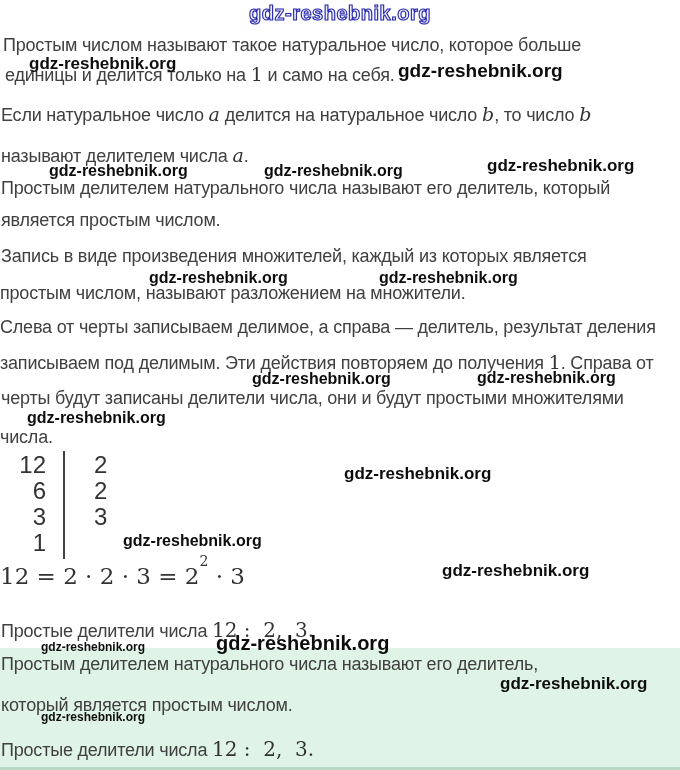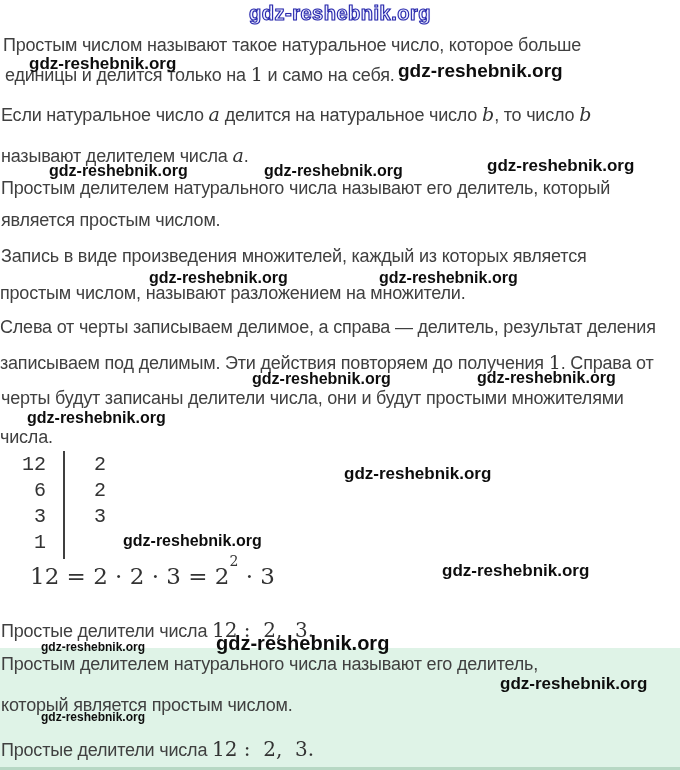--- a/index.html
+++ b/index.html
@@ -25,30 +25,29 @@
     position:absolute; font-family:"Liberation Sans",sans-serif; font-weight:600;
     color:#0d0d0d; white-space:nowrap; line-height:1;
   }
   .green-box {
     position:absolute; left:0; top:648px; width:680px; height:122px;
     background:#dff3e7; border-bottom:3px solid #b7d8c4; box-sizing:border-box;
   }
   .factor-table { position:absolute; left:0; top:452px; }
   .ft-row {
     display:flex; height:26px; line-height:26px;
-    font-family:Liberation Mono, monospace; font-size:20px; color:#333;
+    font-family:Liberation Sans, sans-serif; font-size:24px; color:#333;
   }
   .ft-left  { width:46px; text-align:right; }
   .ft-right { padding-left:48px; }
   .division-bar { position:absolute; left:63px; top:451px; width:2px; height:108px; background:#3f3f3f; }
   .equation {
     position:absolute; left:0; top:562px;
     font-family:"DejaVu Serif","Liberation Serif",serif; font-size:23px; color:#333;
     white-space:pre;
-    padding-left:30px;
   }
   .equation sup { font-size:14px; position:relative; top:-9px; }
   .result-line .m { font-size:20px;margin-top:32px; }
 </style>
 </head>
 <body>
 
 <div id="page">
 
   <div class="top-wm">gdz-reshebnik.org</div>

